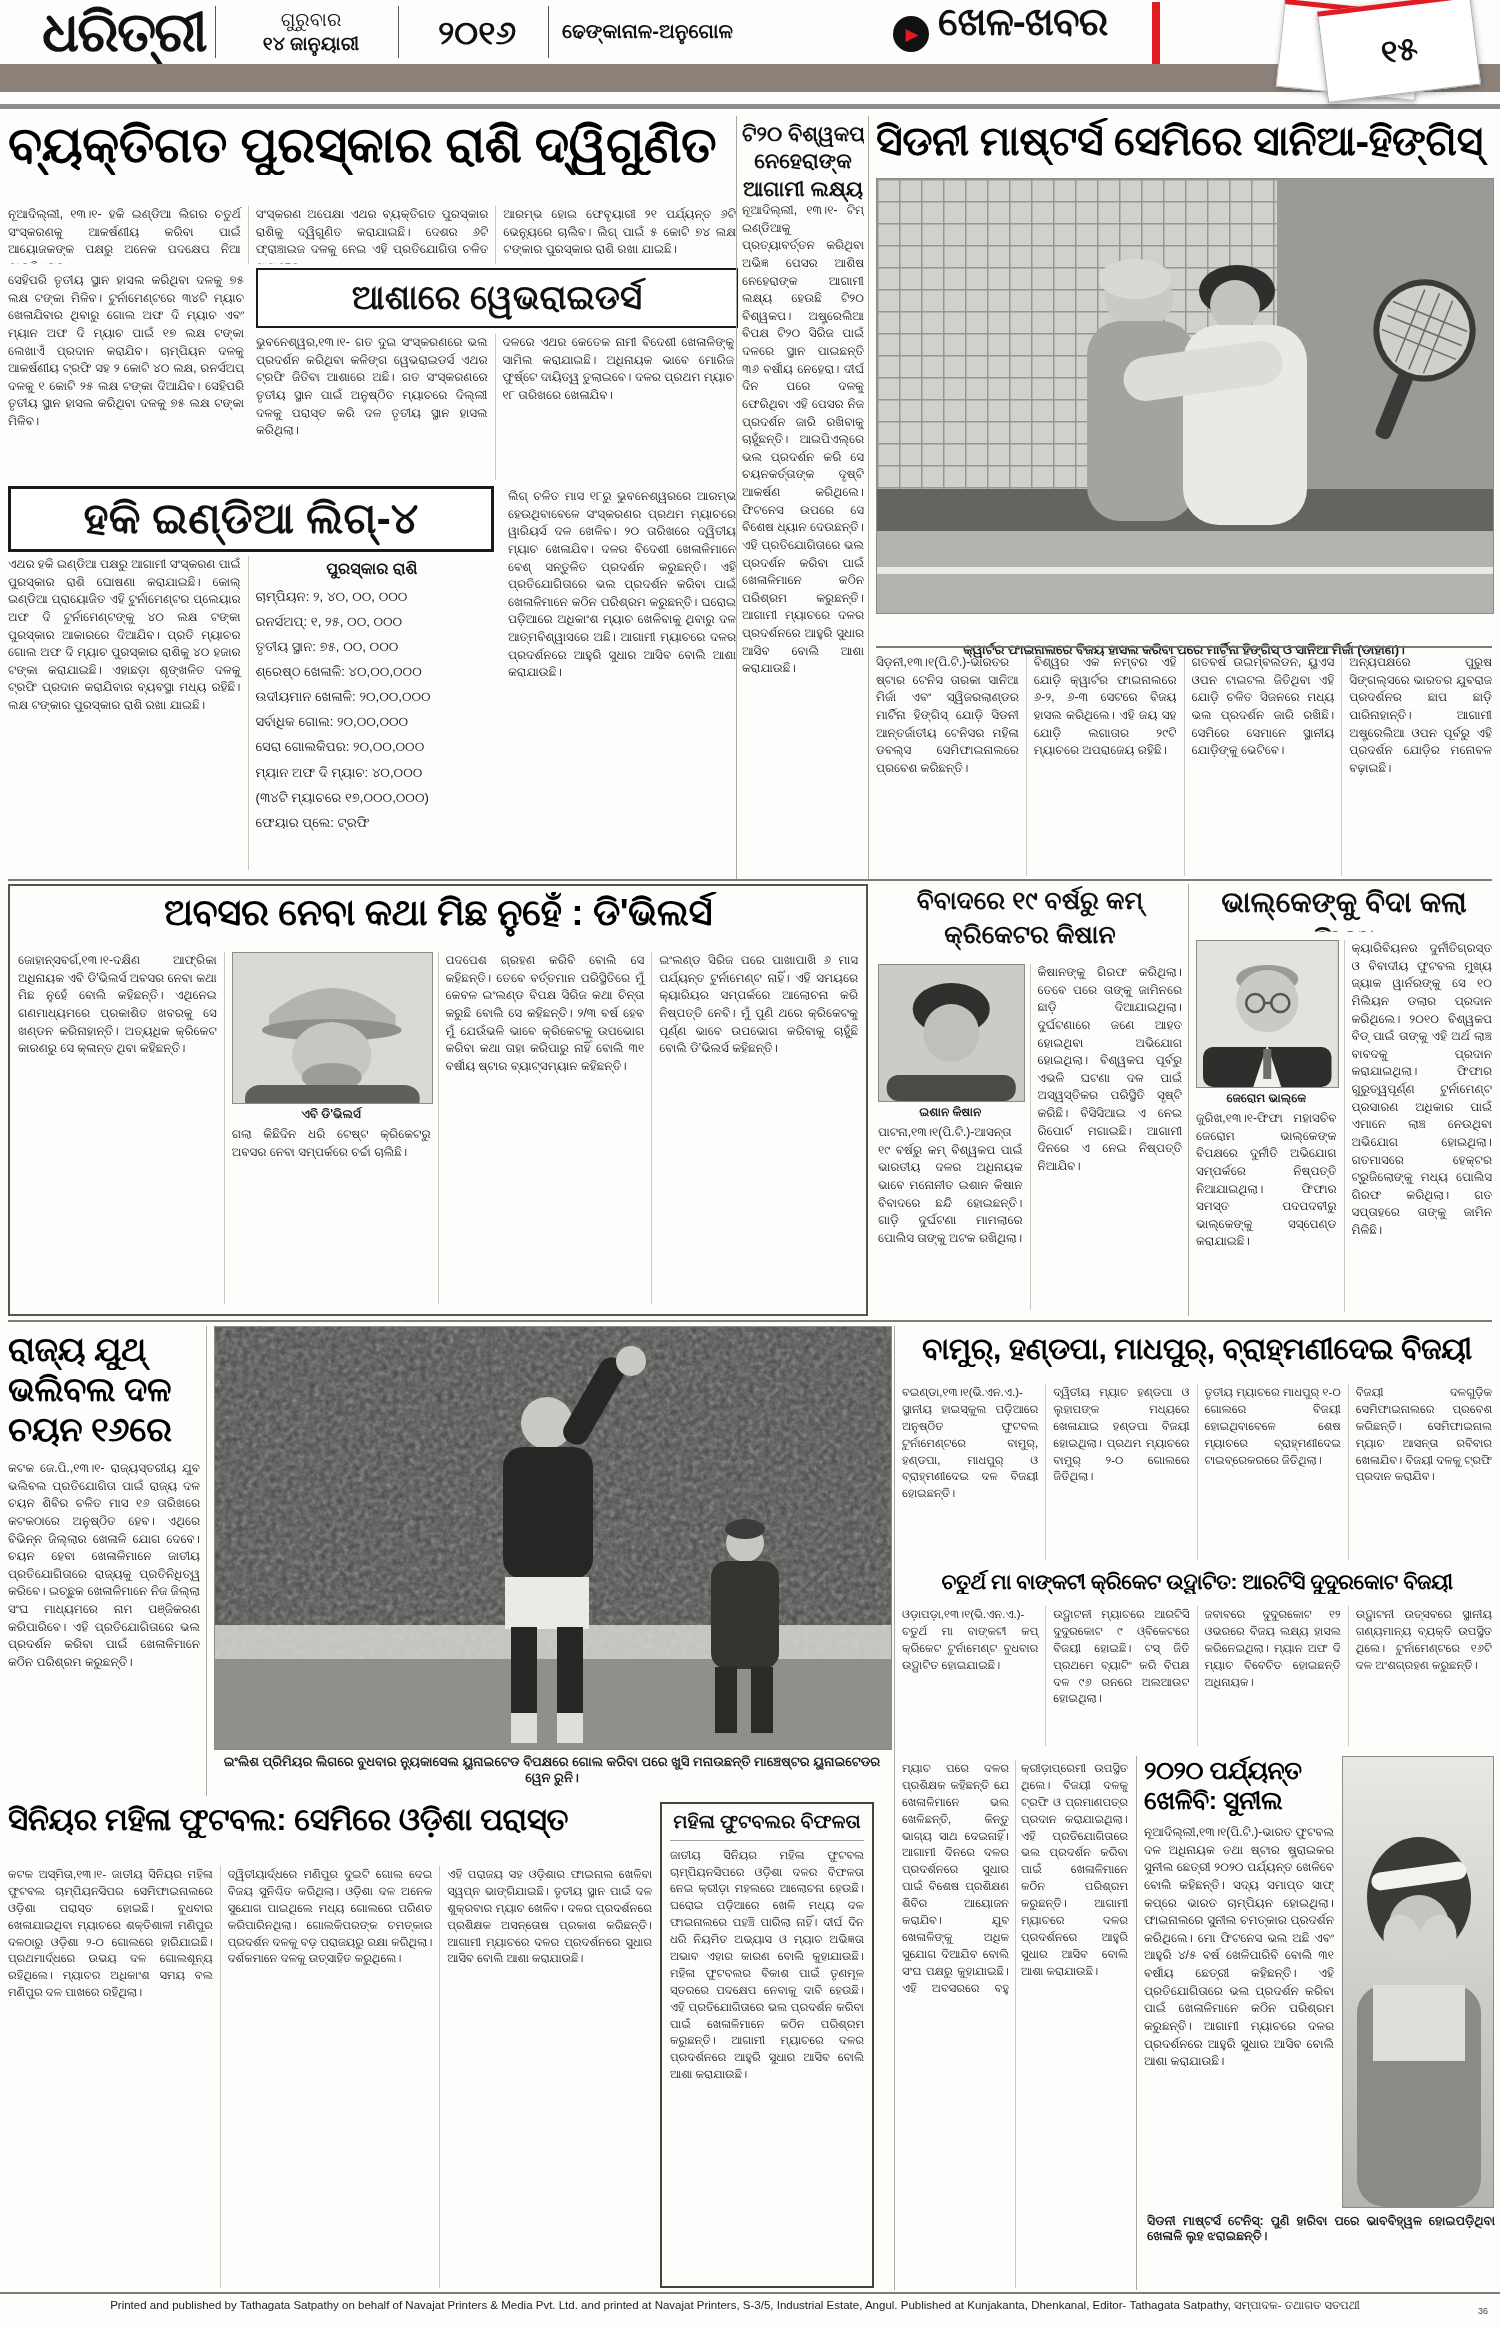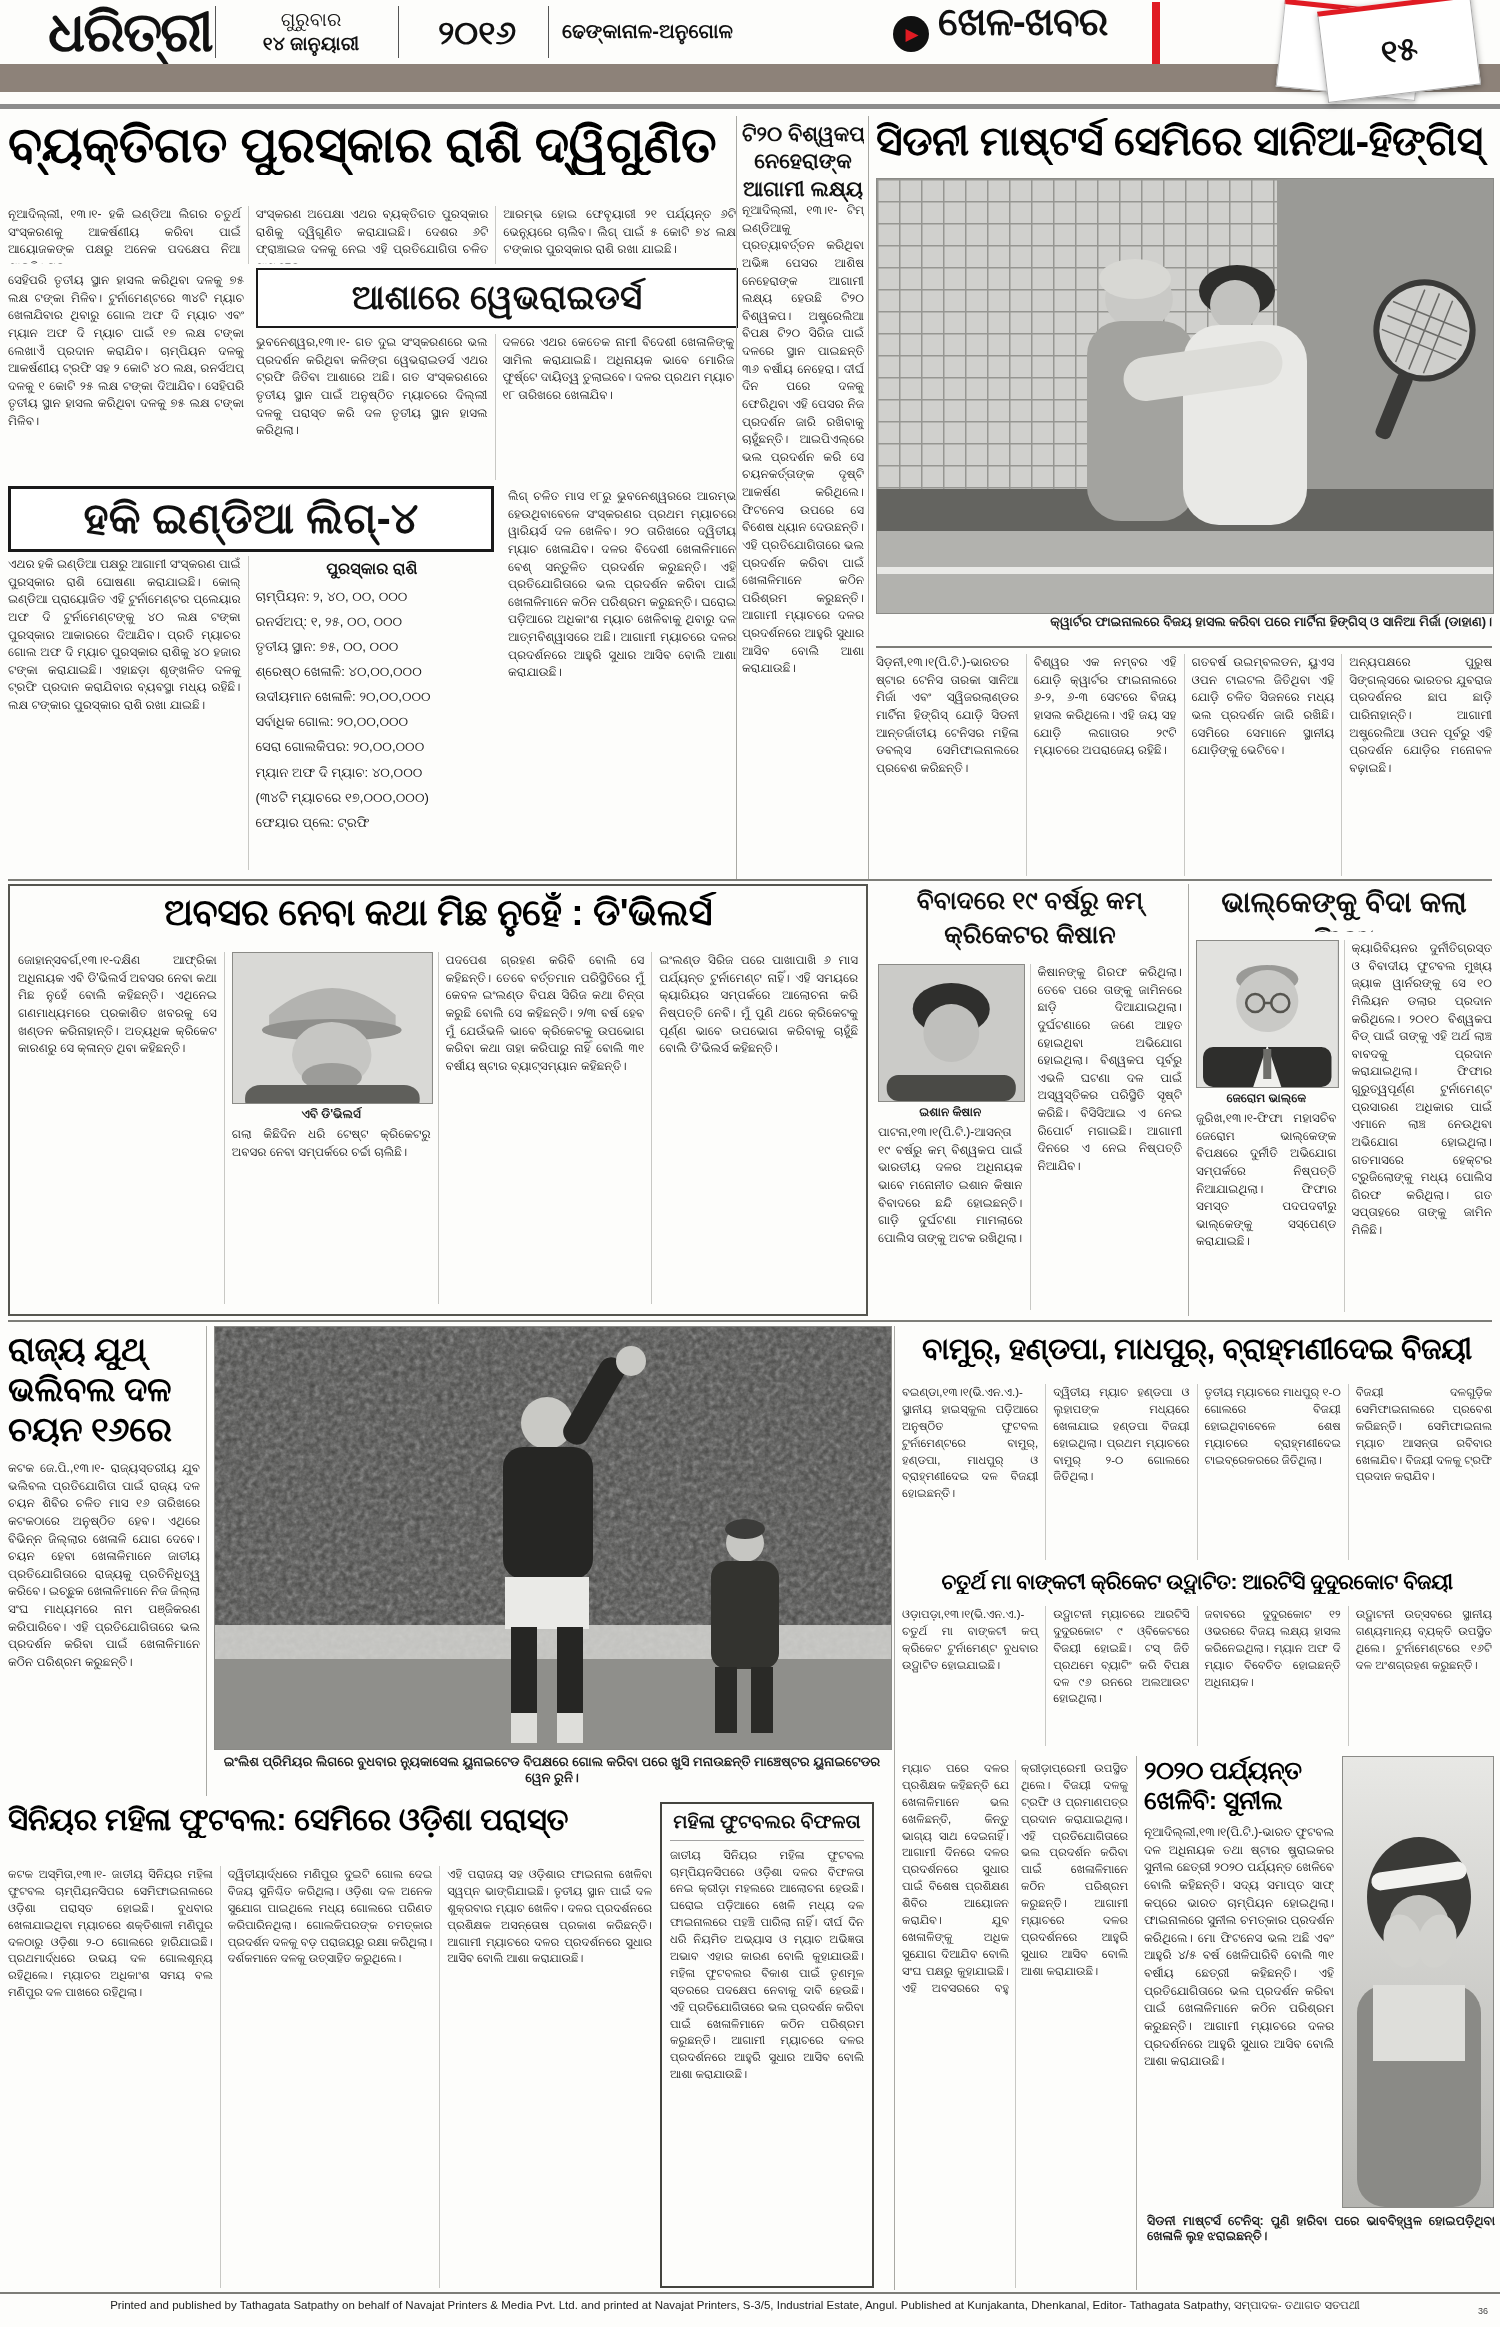--- a/index.html
+++ b/index.html
@@ -23,21 +23,21 @@
   .plist-item{font-size:13.2px;line-height:1.9;white-space:nowrap;overflow:hidden;color:#141414;}
   .mast-vline{position:absolute;width:1px;background:#555;}
   .tl{text-align:center;font-weight:800;line-height:1.3;overflow:hidden;white-space:nowrap;}
 </style>
 </head>
 <body>
 
 <div class="page">
 
   <div class="abs" style="left:0;top:0;width:1500px;height:62px;">
-    <div class="abs" style="left:48px;top:0px;font-size:55px;font-weight:900;letter-spacing:-2px;">ଧରିତ୍ରୀ</div>
+    <div class="abs" style="left:42px;top:0px;font-size:55px;font-weight:900;letter-spacing:-2px;">ଧରିତ୍ରୀ</div>
     <div class="mast-vline" style="left:215px;top:6px;height:52px;"></div>
     <div class="abs" style="left:228px;top:9px;width:166px;text-align:center;font-size:19px;font-weight:normal;">ଗୁରୁବାର</div>
     <div class="abs" style="left:228px;top:33px;width:166px;text-align:center;font-size:19px;font-weight:bold;">୧୪ ଜାନୁୟାରୀ</div>
     <div class="mast-vline" style="left:398px;top:6px;height:52px;"></div>
     <div class="abs" style="left:412px;top:14px;width:130px;text-align:center;font-size:33px;font-weight:600;">୨୦୧୬</div>
     <div class="mast-vline" style="left:548px;top:6px;height:52px;"></div>
     <div class="abs" style="left:562px;top:20px;width:240px;font-size:20px;font-weight:bold;">ଢେଙ୍କାନାଳ-ଅନୁଗୋଳ</div>
     <div class="abs" style="left:893px;top:16px;width:36px;height:36px;border-radius:50%;background:#111;color:#e01b23;
                 display:flex;align-items:center;justify-content:center;font-size:17px;padding-left:2px;box-sizing:border-box;">▶</div>
     <div class="abs" style="left:938px;top:0px;font-size:39px;font-weight:900;letter-spacing:-1px;">ଖେଳ-ଖବର</div>
@@ -125,21 +125,21 @@
       <circle cx="358" cy="126" r="25" fill="#c2c2bf"></circle>
       <rect x="306" y="146" width="124" height="200" rx="36" fill="#e9e9e6"></rect>
       <rect x="246" y="170" width="160" height="44" rx="22" fill="#dcdcd8" transform="rotate(-8 326 192)"></rect>
       <g transform="rotate(22 540 170)">
         <circle cx="540" cy="150" r="48" fill="#cfcfcc" stroke="#3a3a38" stroke-width="6"></circle>
         <path d="M500 135 H580 M500 150 H580 M500 165 H580 M525 112 V190 M540 110 V192 M555 112 V190" stroke="#6b6b68" stroke-width="1.5"></path>
         <rect x="532" y="196" width="16" height="70" rx="6" fill="#3a3a38"></rect>
       </g>
     </svg>
   </div>
-  <div class="abs cap" style="left:876px;top:614px;width:616px;height:24px;text-align:right;">କ୍ୱାର୍ଟର ଫାଇନାଲରେ ବିଜୟ ହାସଲ କରିବା ପରେ ମାର୍ଟିନା ହିଙ୍ଗିସ୍ ଓ ସାନିଆ ମିର୍ଜା (ଡାହାଣ)।</div>
+  <div class="abs cap" style="left:876px;top:642px;width:616px;height:24px;">କ୍ୱାର୍ଟର ଫାଇନାଲରେ ବିଜୟ ହାସଲ କରିବା ପରେ ମାର୍ଟିନା ହିଙ୍ଗିସ୍ ଓ ସାନିଆ ମିର୍ଜା (ଡାହାଣ)।</div>
   <div class="hrule" style="left:876px;top:646px;width:616px;height:2px;"></div>
   <div class="abs colset" style="left:876px;top:654px;width:616px;height:222px;">
     <div class="c bodytxt">ସିଡ଼ନୀ,୧୩।୧(ପି.ଟି.)-ଭାରତର ଷ୍ଟାର ଟେନିସ ତାରକା ସାନିଆ ମିର୍ଜା ଏବଂ ସ୍ୱିଜରଲାଣ୍ଡର ମାର୍ଟିନା ହିଙ୍ଗିସ୍ ଯୋଡ଼ି ସିଡନୀ ଆନ୍ତର୍ଜାତୀୟ ଟେନିସର ମହିଳା ଡବଲ୍ସ ସେମିଫାଇନାଲରେ ପ୍ରବେଶ କରିଛନ୍ତି।</div>
     <div class="c bodytxt">ବିଶ୍ୱର ଏକ ନମ୍ବର ଏହି ଯୋଡ଼ି କ୍ୱାର୍ଟର ଫାଇନାଲରେ ୬-୨, ୬-୩ ସେଟରେ ବିଜୟ ହାସଲ କରିଥିଲେ। ଏହି ଜୟ ସହ ଯୋଡ଼ି ଲଗାତାର ୨୯ଟି ମ୍ୟାଚରେ ଅପରାଜେୟ ରହିଛି।</div>
     <div class="c bodytxt">ଗତବର୍ଷ ଉଇମ୍ବଲଡନ, ୟୁଏସ ଓପନ ଟାଇଟଲ ଜିତିଥିବା ଏହି ଯୋଡ଼ି ଚଳିତ ସିଜନରେ ମଧ୍ୟ ଭଲ ପ୍ରଦର୍ଶନ ଜାରି ରଖିଛି। ସେମିରେ ସେମାନେ ସ୍ଥାନୀୟ ଯୋଡ଼ିଙ୍କୁ ଭେଟିବେ।</div>
     <div class="c bodytxt">ଅନ୍ୟପକ୍ଷରେ ପୁରୁଷ ସିଙ୍ଗଲ୍ସରେ ଭାରତର ଯୁବରାଜ ପ୍ରଦର୍ଶନର ଛାପ ଛାଡ଼ି ପାରିନାହାନ୍ତି। ଆଗାମୀ ଅଷ୍ଟ୍ରେଲିଆ ଓପନ ପୂର୍ବରୁ ଏହି ପ୍ରଦର୍ଶନ ଯୋଡ଼ିର ମନୋବଳ ବଢ଼ାଇଛି।</div>
   </div>
 
   <div class="hrule" style="left:8px;top:879px;width:1484px;height:2px;"></div>
 

